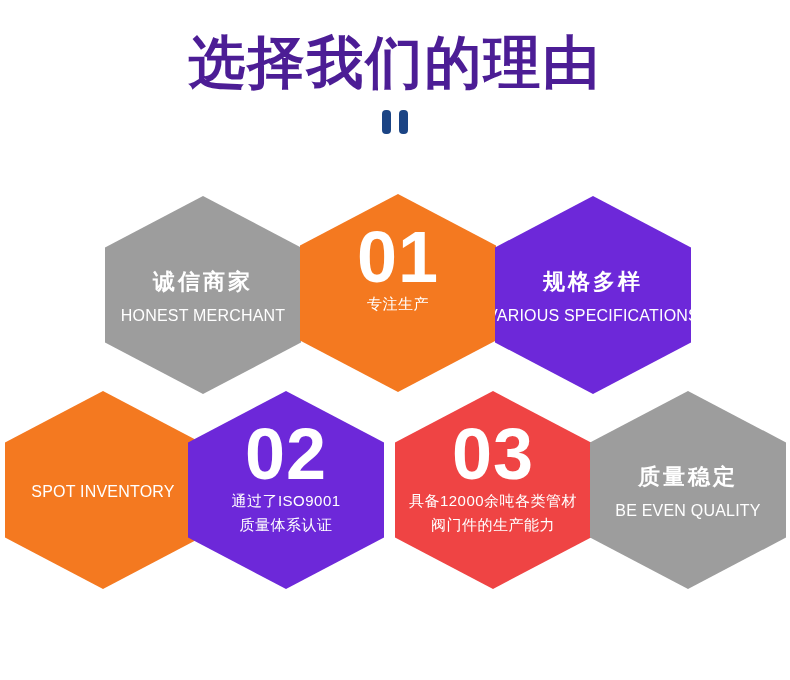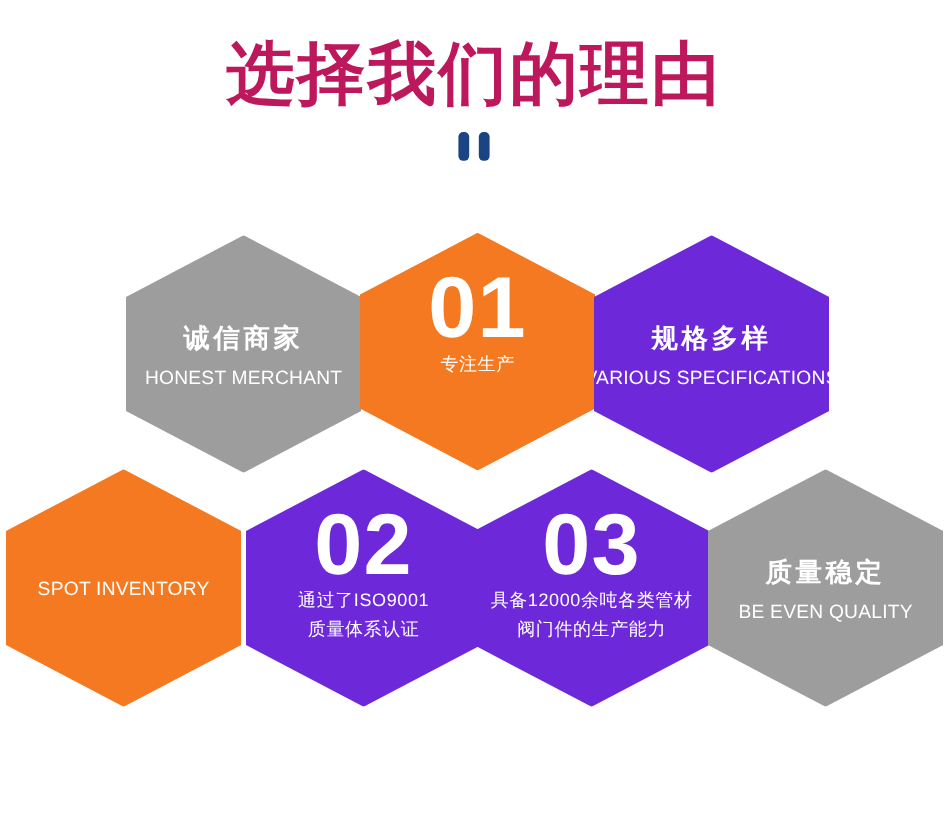--- a/index.html
+++ b/index.html
@@ -29,21 +29,21 @@
     top: 0;
     width: 790px;
     text-align: center;
   }
   .page-title {
     margin: 0;
     padding-top: 28px;
     font-size: 57px;
     line-height: 68px;
     font-weight: 700;
-    color: #be185d;
+    color: #4c1d95;
     letter-spacing: 2px;
     font-family: "Liberation Sans", "DejaVu Sans", sans-serif;
   }
   .title-deco {
     margin: 14px auto 0 auto;
     width: 26px;
     height: 24px;
     display: flex;
     justify-content: space-between;
   }
@@ -77,29 +77,29 @@
     text-align: center;
     color: #ffffff;
   }
 
   
   .row-top .hex:nth-child(1) { left: 0px;   top: 2px; }
   .row-top .hex:nth-child(2) { left: 195px; top: 0px; }
   .row-top .hex:nth-child(3) { left: 390px; top: 2px; }
   
   .row-bottom .hex:nth-child(1) { left: 0px;   top: 0px; }
-  .row-bottom .hex:nth-child(2) { left: 200px; top: 0px; align-items: center; }
+  .row-bottom .hex:nth-child(2) { left: 183px; top: 0px; align-items: center; }
   .row-bottom .hex:nth-child(3) { left: 390px; top: 0px; }
   .row-bottom .hex:nth-child(4) { left: 585px; top: 0px; }
 
   
   .hex.c-gray   { background: #9d9d9d; }
   .hex.c-orange { background: #f47920; }
   .hex.c-blue   { background: #6d28d9; }
-  .hex.c-red    { background: #6d28d9; }
+  .hex.c-red    { background: #ef4444; }
 
   
   .hex .cn-title {
     font-size: 22px;
     line-height: 38px;
     font-weight: 700;
     letter-spacing: 3px;
     white-space: nowrap;
   }
   .hex .en-sub {

